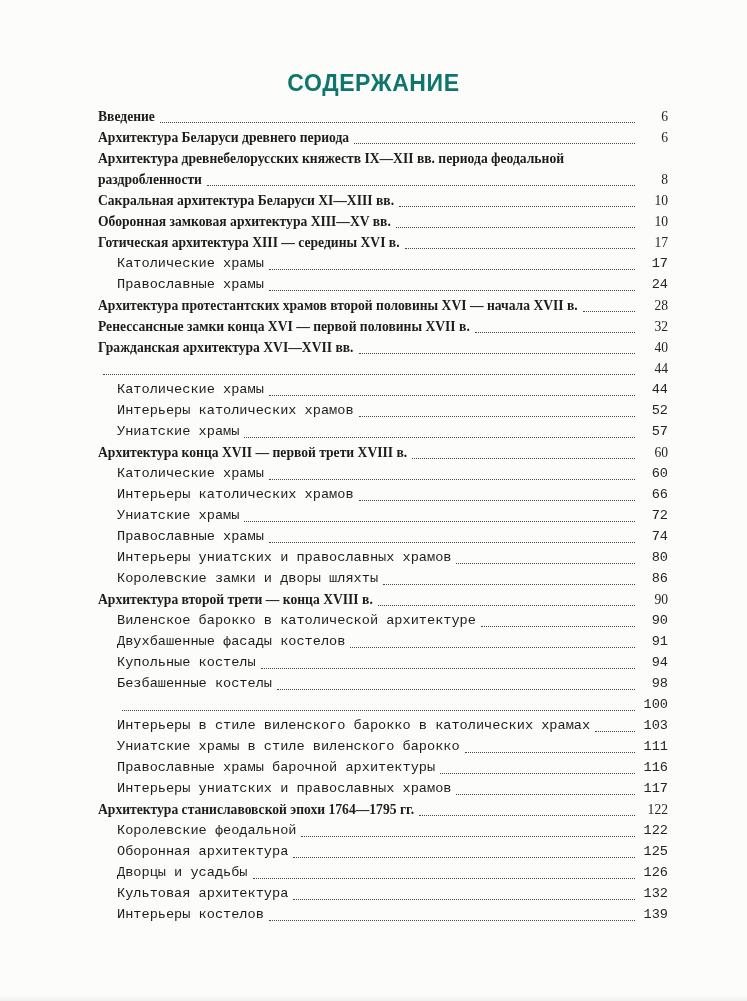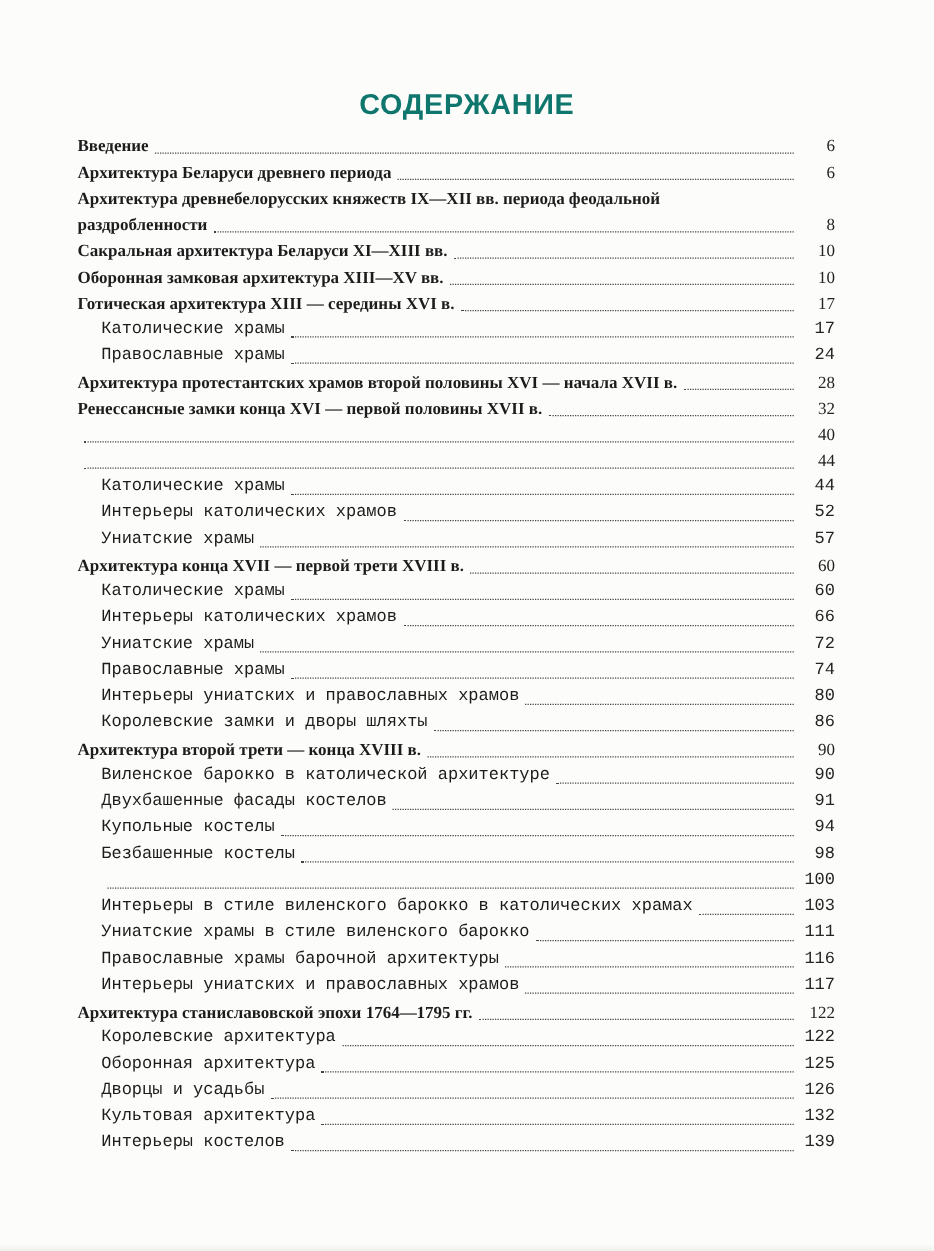--- a/index.html
+++ b/index.html
@@ -44,20 +44,21 @@
     top: 106px;
     left: 62px;
     width: 606px;
   }
   .line {
     display: flex;
     align-items: flex-end;
     height: 21px;
     font-size: 13.6px;
     line-height: 20px;
+    margin-left: 36px;
   }
   .line.lvl1 { padding-left: 19px; font-family: Liberation Mono, monospace; }
   .label {
     white-space: nowrap;
     overflow: hidden;
   }
   .line.bold .label { font-weight: 700; }
   .leader {
     flex: 1 1 auto;
     min-width: 10px;
@@ -127,20 +128,21 @@
         <span class="label">Архитектура протестантских храмов второй половины XVI — начала XVII в.</span>
         <span class="leader"></span>
         <span class="pg">28</span>
       </div>
       <div class="line lvl0 bold">
         <span class="label">Ренессансные замки конца XVI — первой половины XVII в.</span>
         <span class="leader"></span>
         <span class="pg">32</span>
       </div>
       <div class="line lvl0 bold">
+        <span class="label">Гражданская архитектура XVI—XVII вв.</span>
         <span class="leader"></span>
         <span class="pg">40</span>
       </div>
       <div class="line lvl0 bold">
         <span class="leader"></span>
         <span class="pg">44</span>
       </div>
       <div class="line lvl1">
         <span class="label">Католические храмы</span>
         <span class="leader"></span>
@@ -239,21 +241,21 @@
         <span class="label">Интерьеры униатских и православных храмов</span>
         <span class="leader"></span>
         <span class="pg">117</span>
       </div>
       <div class="line lvl0 bold">
         <span class="label">Архитектура станиславовской эпохи 1764—1795 гг.</span>
         <span class="leader"></span>
         <span class="pg">122</span>
       </div>
       <div class="line lvl1">
-        <span class="label">Королевские архитектура</span>
+        <span class="label">Королевские феодальной</span>
         <span class="leader"></span>
         <span class="pg">122</span>
       </div>
       <div class="line lvl1">
         <span class="label">Оборонная архитектура</span>
         <span class="leader"></span>
         <span class="pg">125</span>
       </div>
       <div class="line lvl1">
         <span class="label">Дворцы и усадьбы</span>

